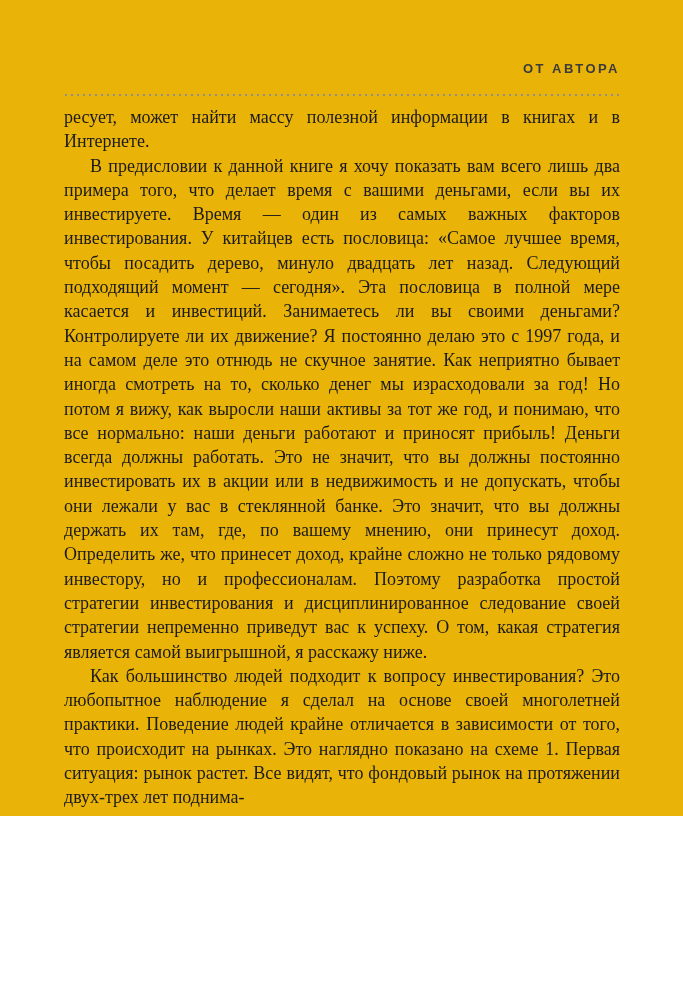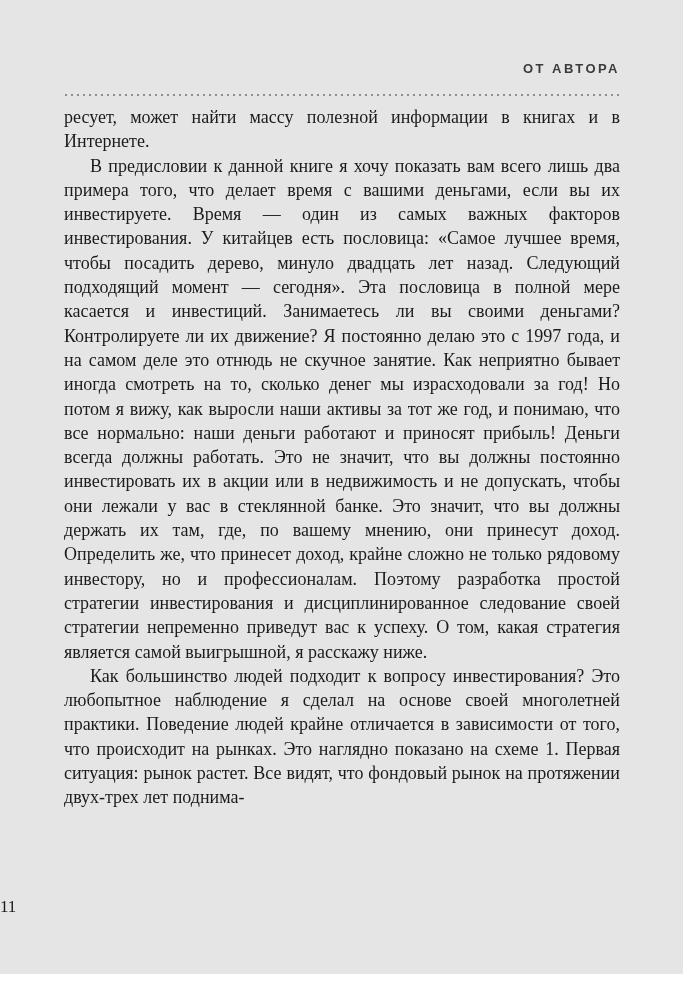--- a/index.html
+++ b/index.html
@@ -3,22 +3,22 @@
 <meta charset="utf-8">
 <style>
   html, body {
     margin: 0;
     padding: 0;
     background: #ffffff;
   }
   .page {
     position: relative;
     width: 683px;
-    height: 974px;
-    background: #e5e5e5;
+    height: 816px;
+    background: #eab308;
     overflow: hidden;
     font-family: "Liberation Serif", serif;
   }
   .running-head {
     position: absolute;
     top: 61px;
     left: 63px;
     right: 63px;
     text-align: right;
     font-family: "Liberation Sans", sans-serif;

